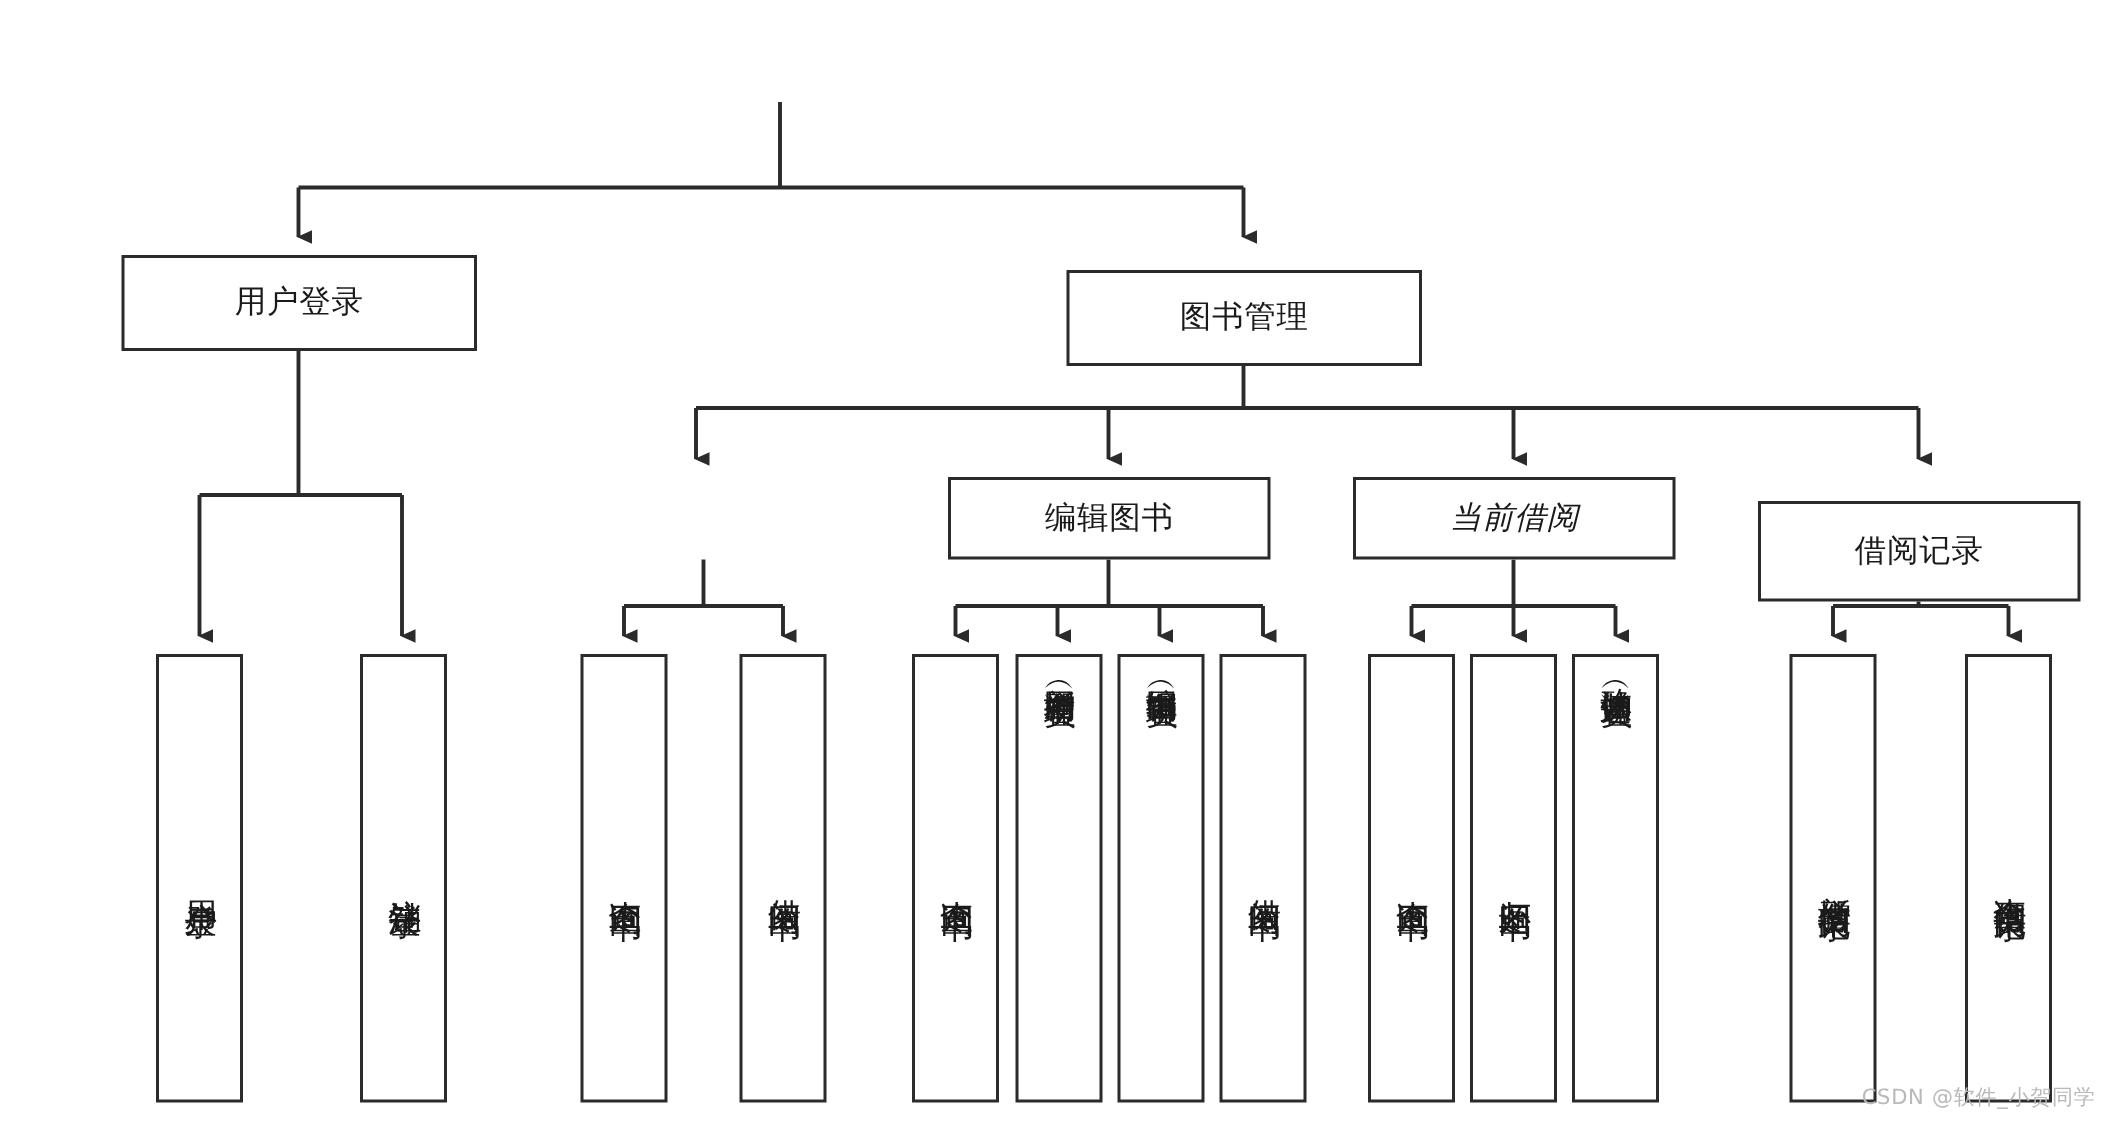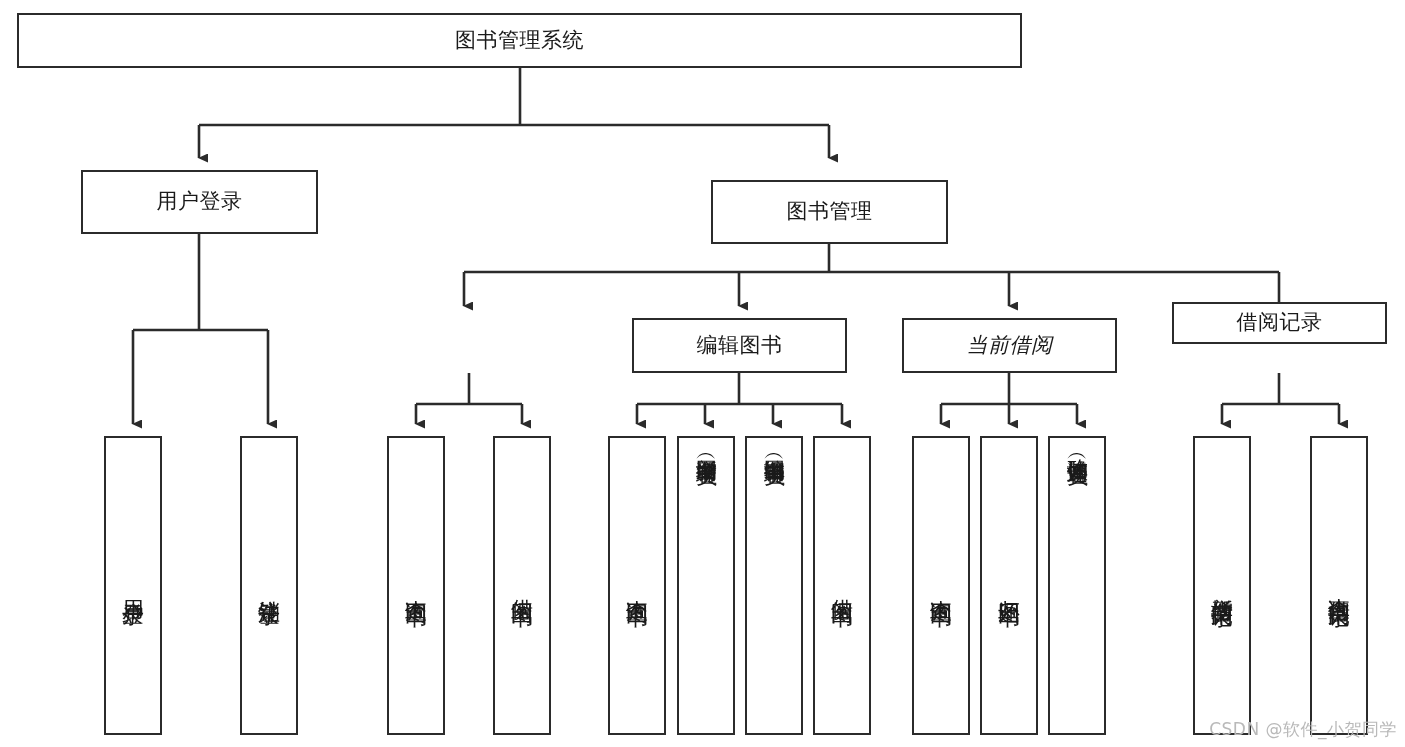--- a/index.html
+++ b/index.html
@@ -65,21 +65,21 @@
     letter-spacing: 1px;
   }
   .node.vert.centered {
     align-items: center;
     padding-top: 0;
   }
   #watermark {
     position: absolute;
     right: 8px;
     bottom: 6px;
-    font-size: 17px;
+    font-size: 14px;
     color: #b9b9b9;
     letter-spacing: 0.5px;
     white-space: nowrap;
   }
 </style>
 </head>
 <body>
 
 <div id="diagram-root">
 
@@ -126,42 +126,39 @@
       <path d="M 1009 404 L 1009 424" marker-end="url(#arrowhead)"></path>
       <path d="M 1077 404 L 1077 424" marker-end="url(#arrowhead)"></path>
 
       <path d="M 1279 373 L 1279 404"></path>
       <path d="M 1222 404 L 1339 404"></path>
       <path d="M 1222 404 L 1222 424" marker-end="url(#arrowhead)"></path>
       <path d="M 1339 404 L 1339 424" marker-end="url(#arrowhead)"></path>
     </g>
   </svg>
 
-  <div class="node horiz" style="left:17px; top:13px; width:1005px; height:55px;">
-    <span class="node-label">图书管理系统</span>
-  </div>
 
   <div class="node horiz" style="left:81px; top:170px; width:237px; height:64px;">
     <span class="node-label">用户登录</span>
   </div>
 
   <div class="node horiz" style="left:711px; top:180px; width:237px; height:64px;">
     <span class="node-label">图书管理</span>
   </div>
 
 
   <div class="node horiz" style="left:632px; top:318px; width:215px; height:55px;">
     <span class="node-label">编辑图书</span>
   </div>
 
   <div class="node horiz" style="left:902px; top:318px; width:215px; height:55px;font-style:italic;">
     <span class="node-label">当前借阅</span>
   </div>
 
-  <div class="node horiz" style="left:1172px; top:302px; width:215px; height:42px;">
+  <div class="node horiz" style="left:1172px; top:334px; width:215px; height:67px;">
     <span class="node-label">借阅记录</span>
   </div>
 
   <div class="node vert centered" style="left:104px; top:436px; width:58px; height:299px;">
     <span class="node-label">用户登录</span>
   </div>
 
   <div class="node vert centered" style="left:240px; top:436px; width:58px; height:299px;">
     <span class="node-label">注销登录</span>
   </div>

